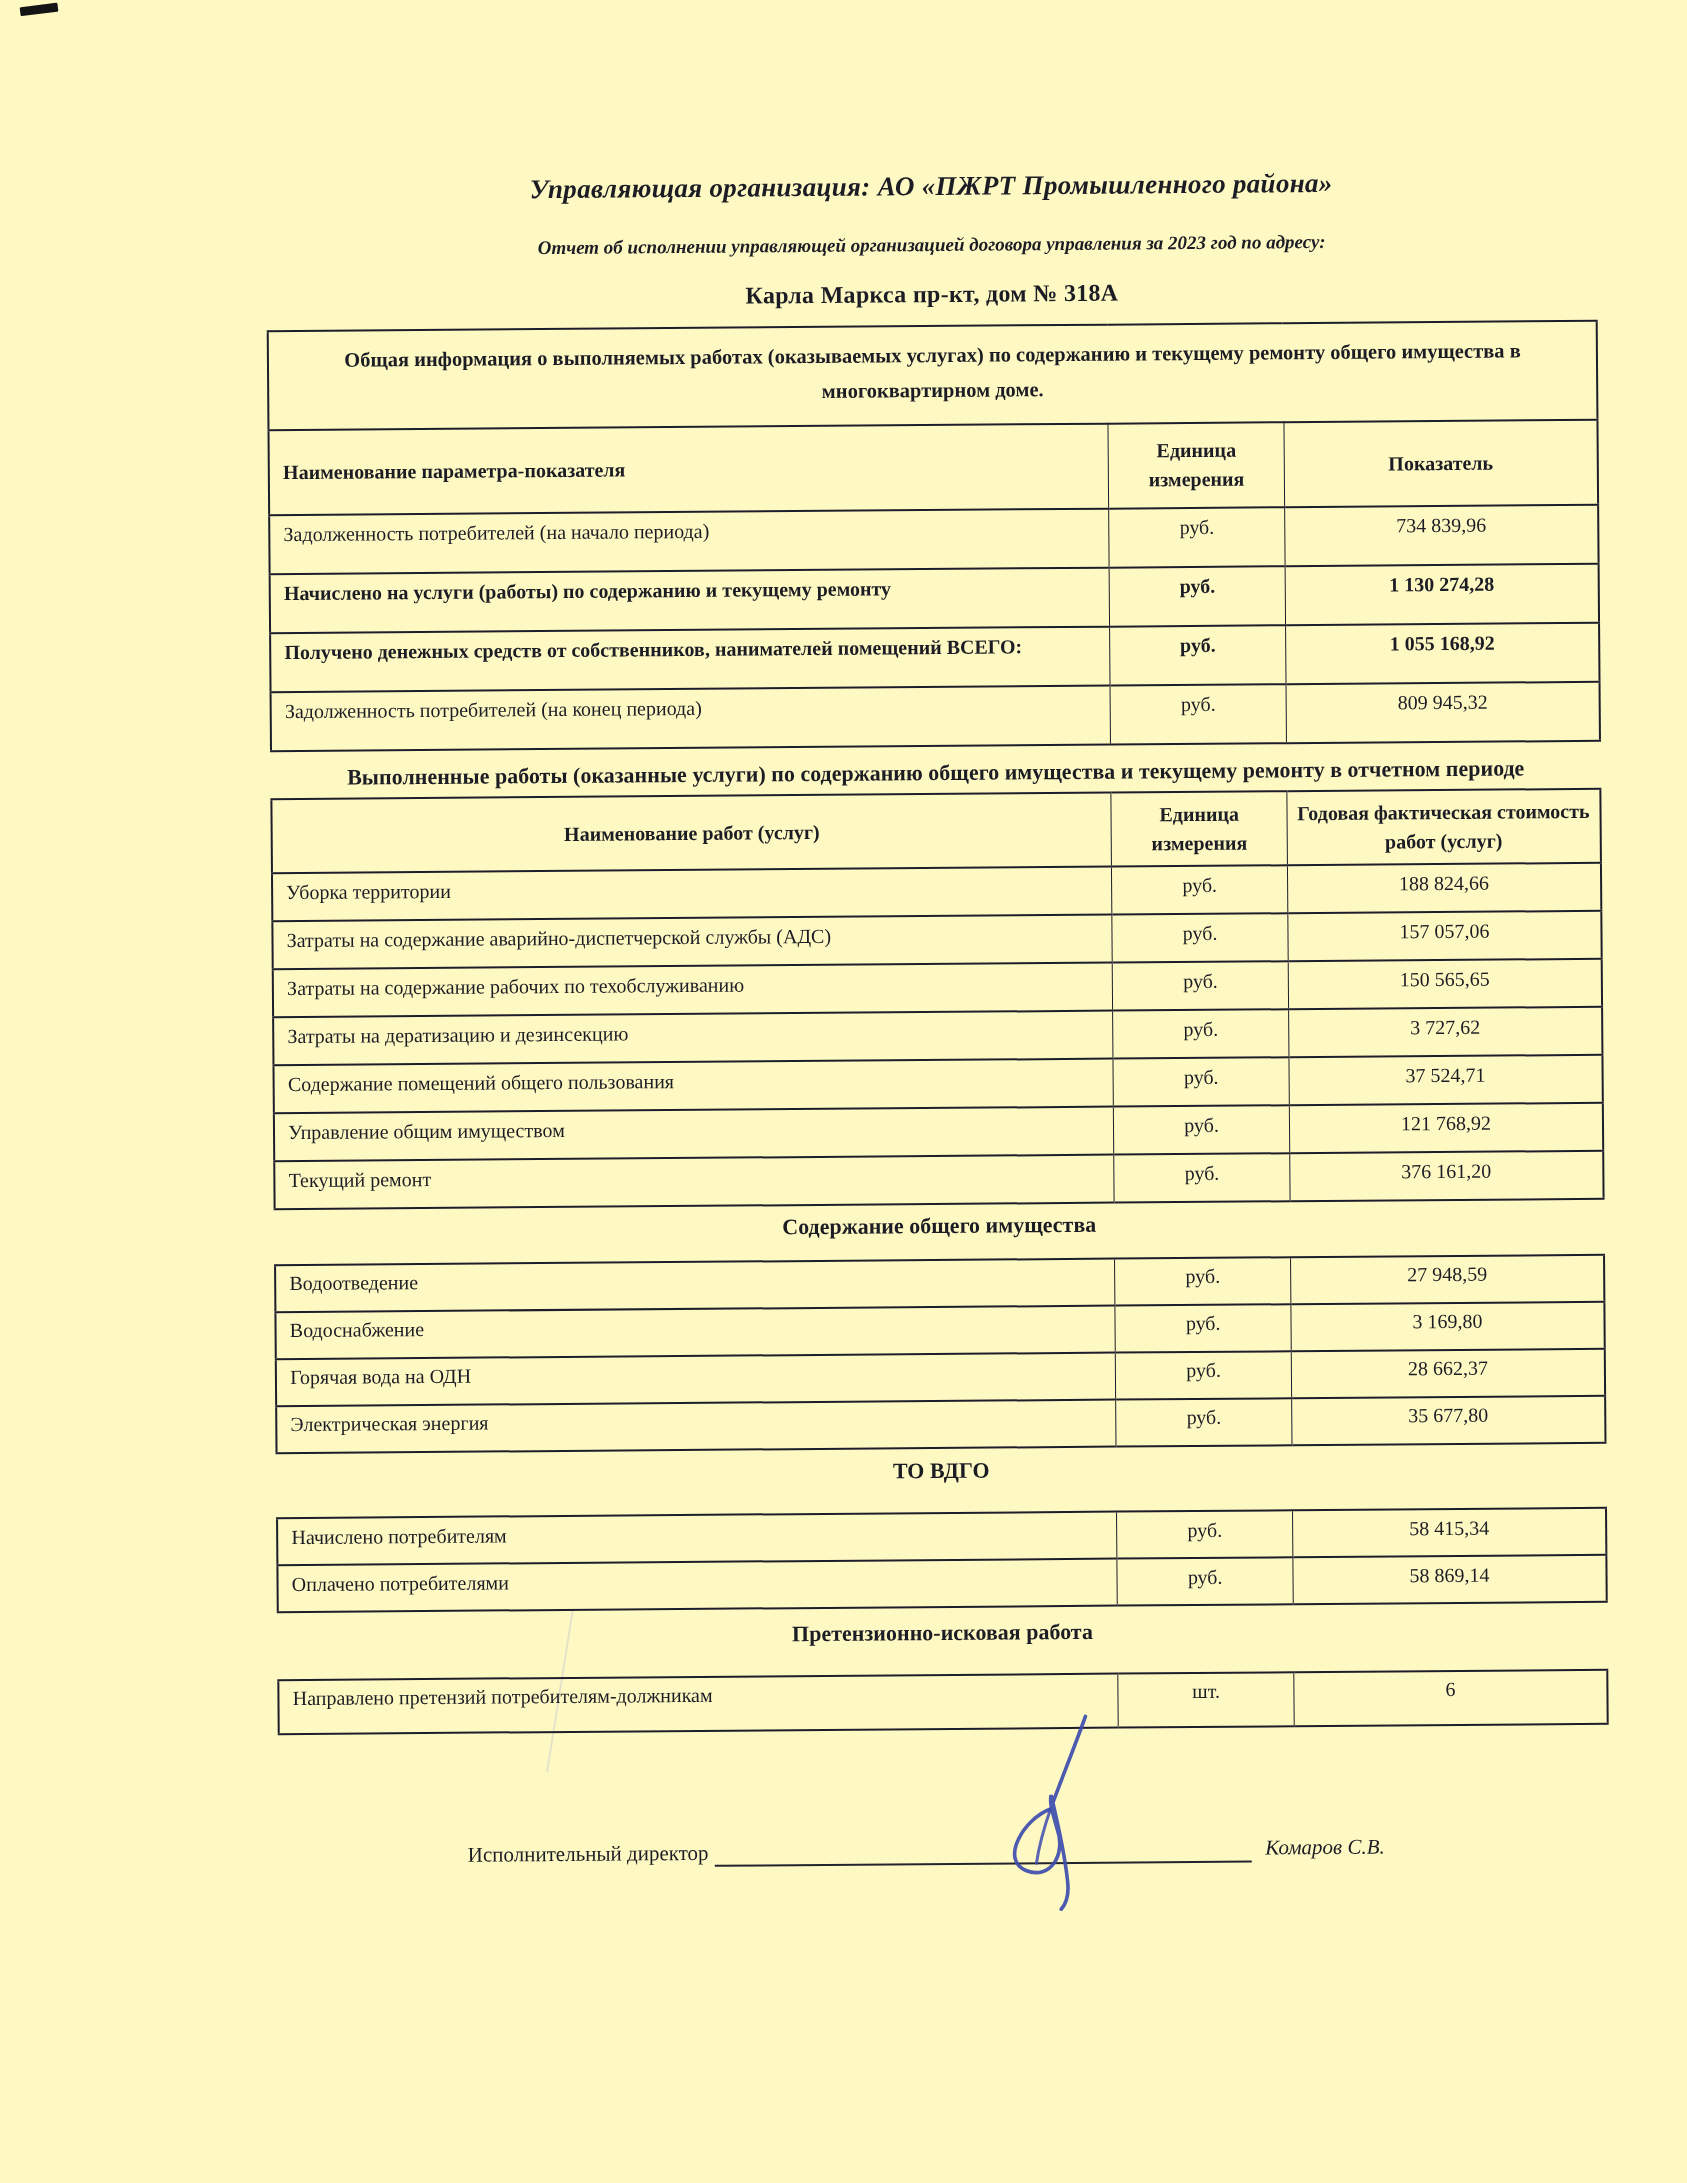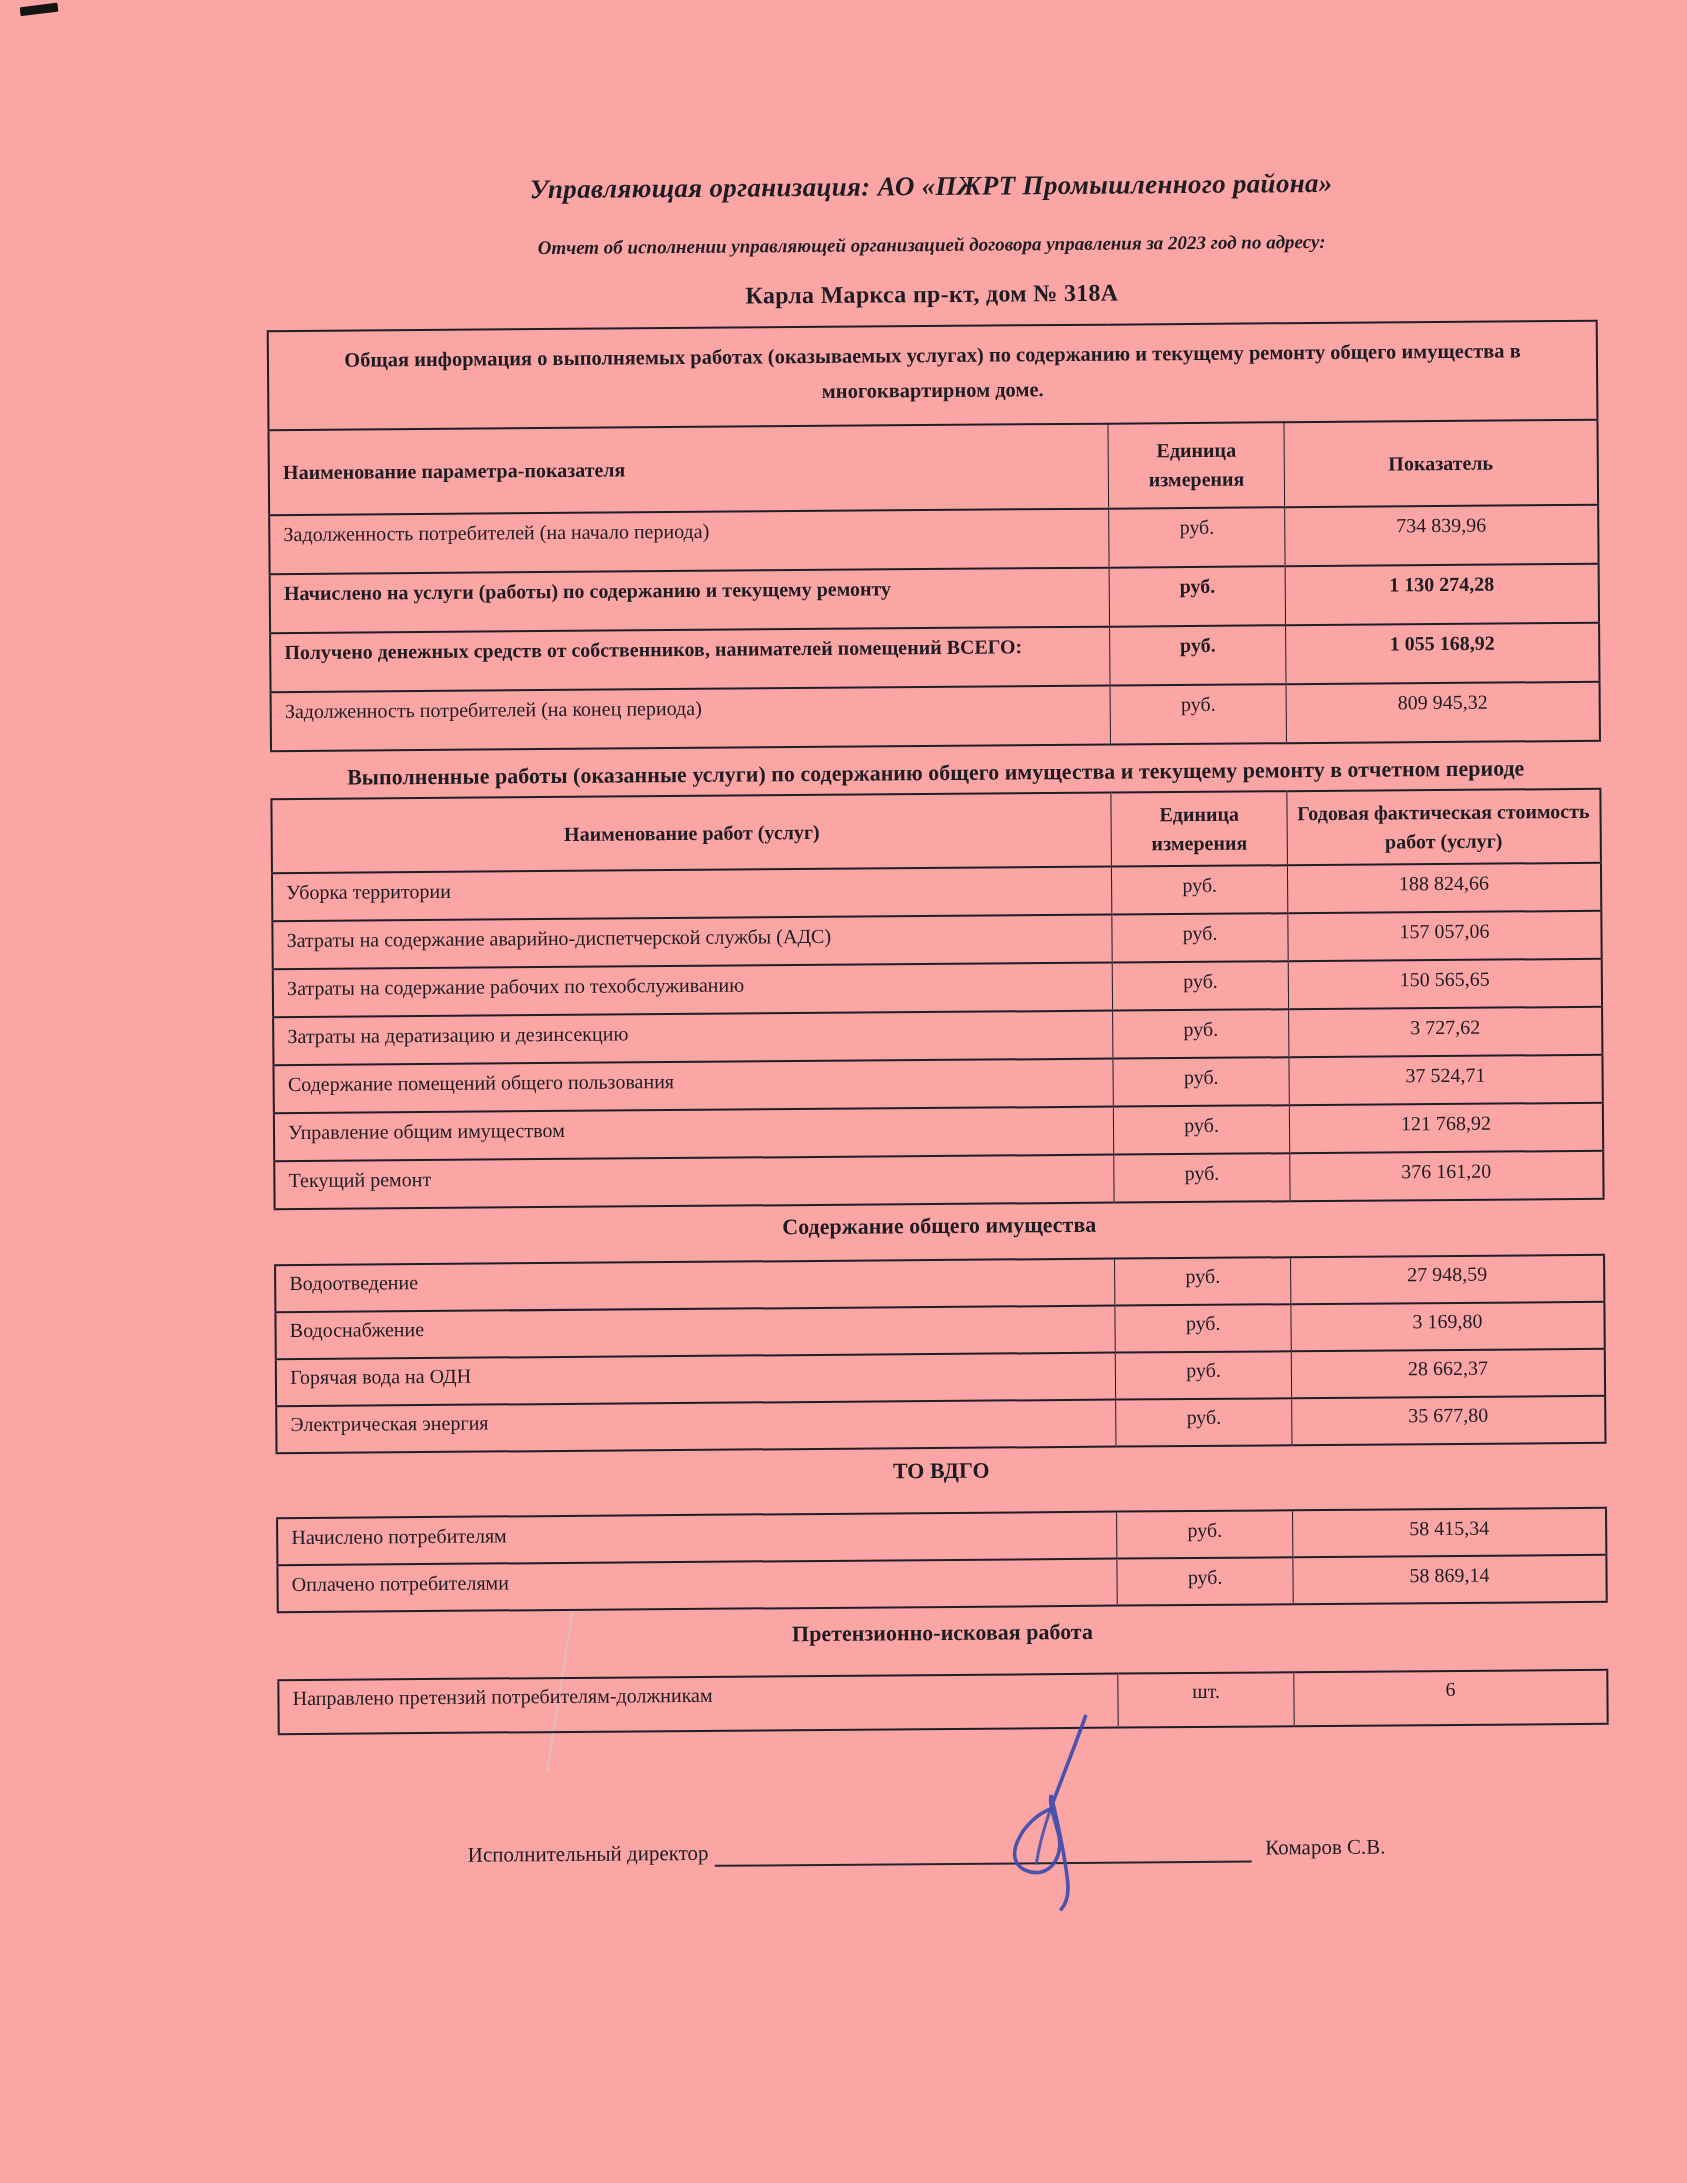--- a/index.html
+++ b/index.html
@@ -3,21 +3,21 @@
 <meta charset="utf-8">
 <style>
   html,body{margin:0;padding:0;}
   body{
     width:1687px;height:2183px;
     background:#fcfcfa;
     font-family:"Liberation Serif", serif;
     color:#1c1c24;
     overflow:hidden;
   }
-  .page{position:relative;width:1687px;height:2183px;background:#fca5a5;overflow:hidden;}
+  .page{position:relative;width:1687px;height:2183px;background:#fef9c3;overflow:hidden;}
   .corner-mark{
     position:absolute;left:20px;top:5.3px;width:38px;height:8.6px;
     background:#141414;transform:rotate(-7deg);border-radius:1.3px;
   }
   .scratch{
     position:absolute;left:559px;top:1608px;width:2px;height:165px;
     background:#cclightgray;background:#cfcfcf;opacity:.55;transform:rotate(9deg);
   }
   .content{
     position:absolute;left:270px;top:0;width:1331px;
@@ -77,21 +77,21 @@
   }
   .signature-label{font-size:21px;padding-bottom:1.3px;white-space:nowrap;}
   .signature-line{
     position:relative;width:537px;margin-left:6.6px;height:26.5px;
     border-bottom:2px solid #23232e;
   }
   .signature-svg{
     position:absolute;left:261px;bottom:-54px;width:155px;height:205px;
     pointer-events:none;
   }
-  .signature-name{font-size:21px;margin-left:13.2px;padding-bottom:2.6px;white-space:nowrap;}
+  .signature-name{font-size:21px;margin-left:13.2px;padding-bottom:2.6px;white-space:nowrap;font-style:italic;}
 </style>
 </head>
 <body>
 
 <div class="page">
   <div class="corner-mark"></div>
   <div class="scratch"></div>
 
   <div class="content">
 

